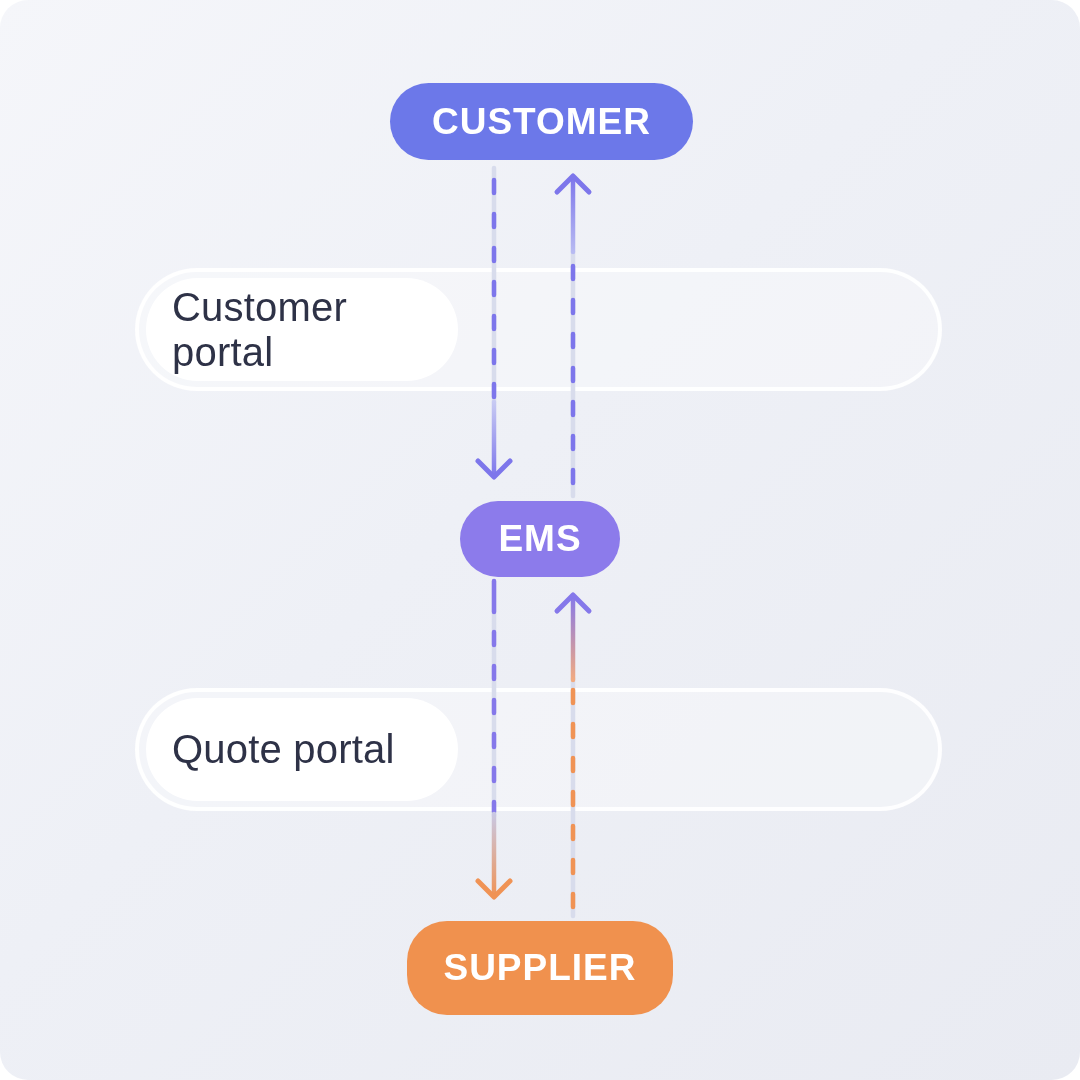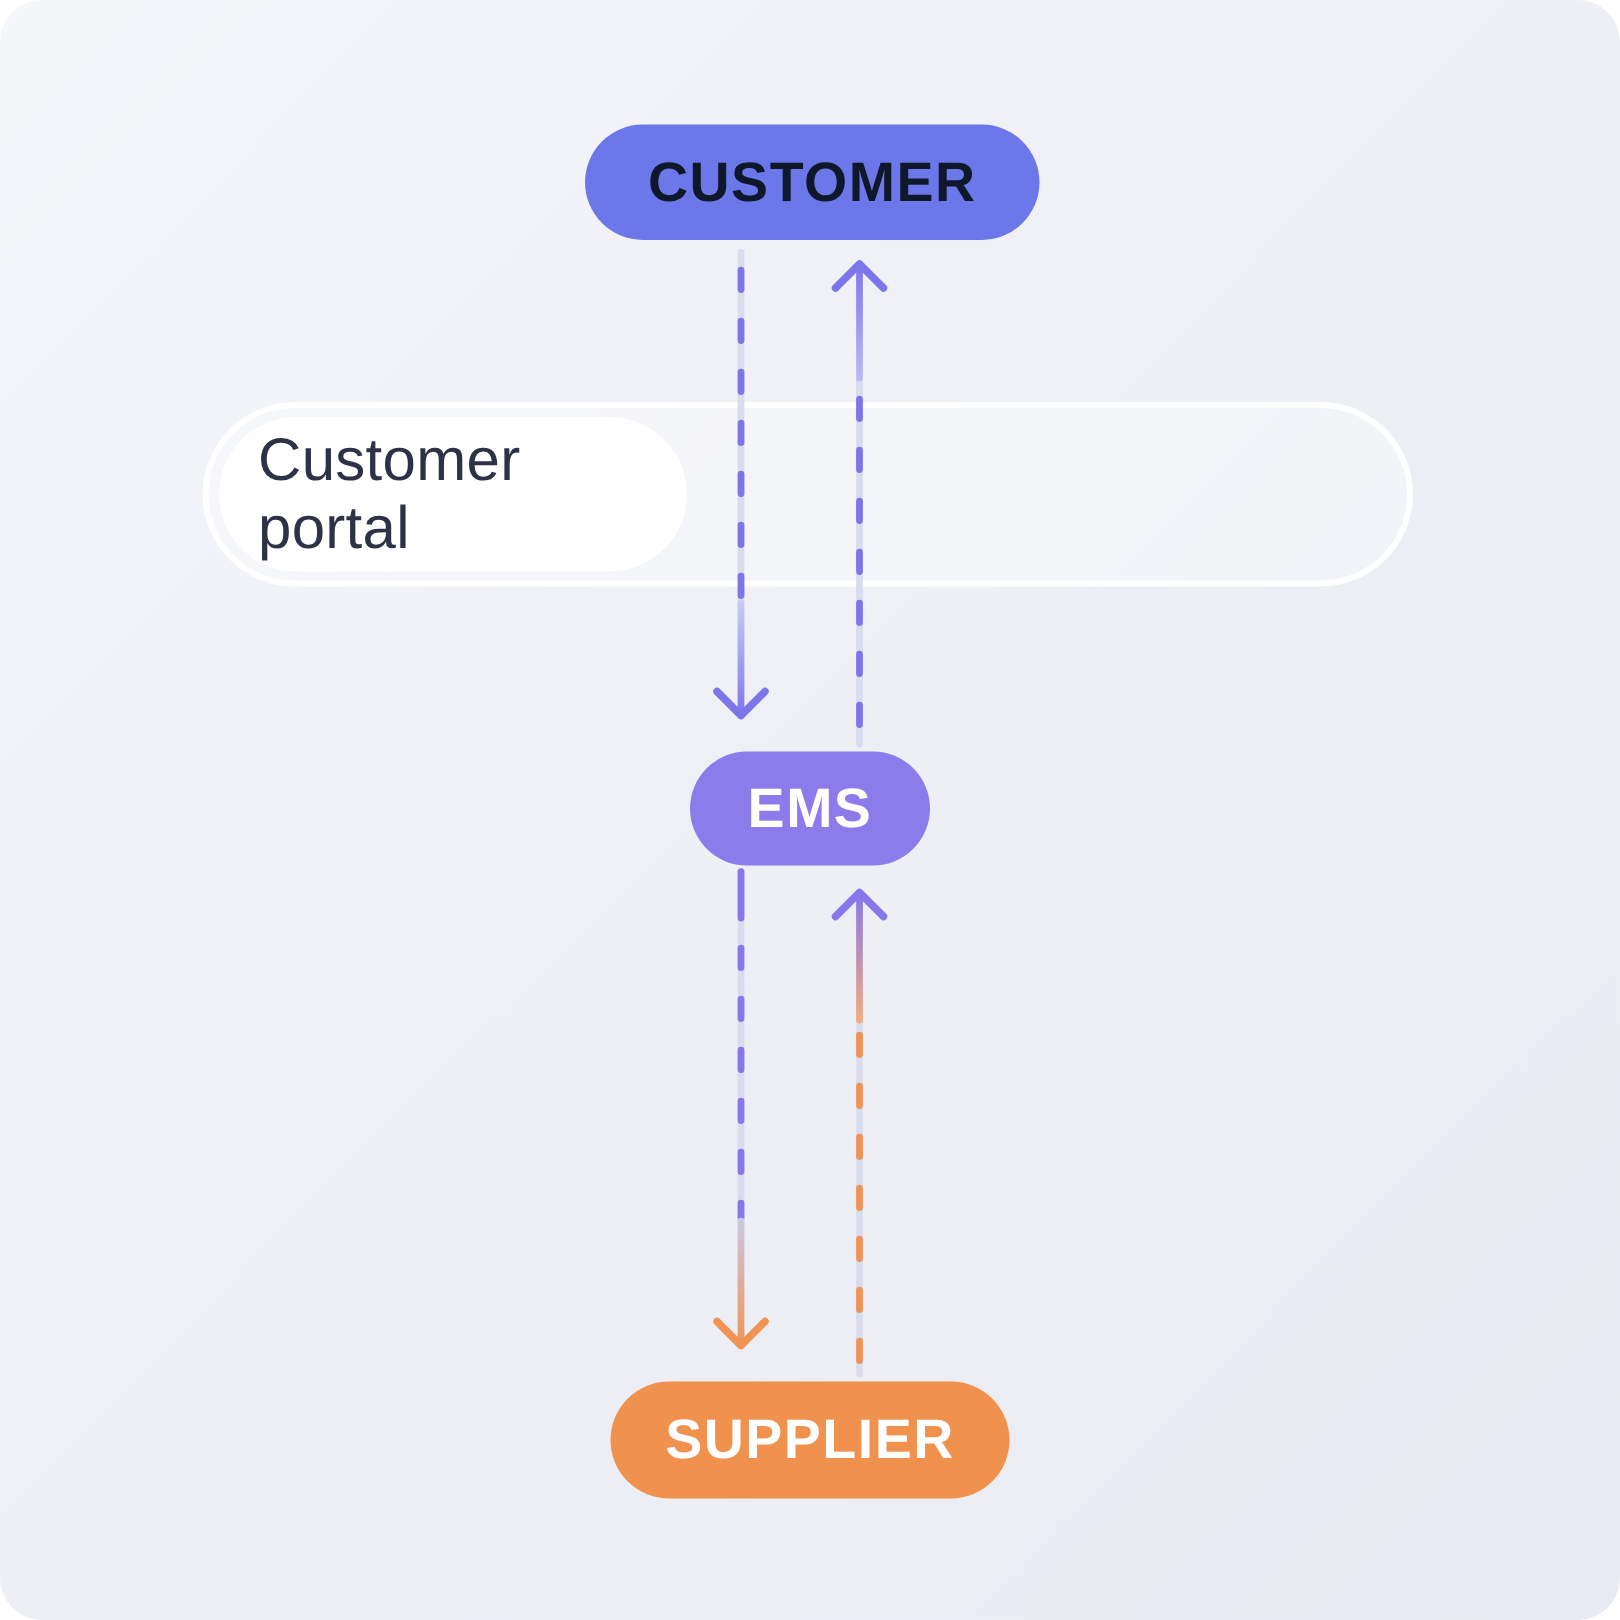--- a/index.html
+++ b/index.html
@@ -56,21 +56,21 @@
     justify-content: center;
   }
   .node span {
     font-weight: 700;
     font-size: 37px;
     letter-spacing: 1px;
     color: #ffffff;
   }
   .node.customer { left: 390px; top: 83px;  width: 303px; height: 77px; }
   .node.ems      { left: 460px; top: 501px; width: 160px; height: 76px; }
-  .node.supplier { left: 407px; top: 921px; width: 266px; height: 78px; }
+  .node.supplier { left: 407px; top: 921px; width: 266px; height: 94px; }
   
   svg.arrows {
     position: absolute;
     left: 0; top: 0;
     width: 1080px;
     height: 1080px;
     pointer-events: none;
   }
   svg .ln   { fill: none; stroke-width: 4.5; stroke-linecap: round; }
   svg .dash { fill: none; stroke-width: 4.5; stroke-linecap: round; stroke-dasharray: 13 21; }
@@ -80,20 +80,25 @@
 <body>
 
 <div class="canvas">
 
   <div class="band customer-portal">
     <div class="band-pill">
       <span style="color: rgb(46, 50, 71);">Customer portal</span>
     </div>
   </div>
 
+  <div class="band quote-portal">
+    <div class="band-pill">
+      <span style="color: rgb(46, 50, 71);">Quote portal</span>
+    </div>
+  </div>
 
   <svg class="arrows" viewBox="0 0 1080 1080">
     <defs>
       <linearGradient id="gradA" gradientUnits="userSpaceOnUse" x1="0" y1="400" x2="0" y2="477">
         <stop offset="0" stop-color="#C9CCF3"></stop>
         <stop offset="1" stop-color="#7D76EB"></stop>
       </linearGradient>
       <linearGradient id="gradB" gradientUnits="userSpaceOnUse" x1="0" y1="176" x2="0" y2="254">
         <stop offset="0" stop-color="#7D76EB"></stop>
         <stop offset="1" stop-color="#B9BCF2"></stop>
@@ -132,21 +137,21 @@
 
     <g>
       <line class="ln" x1="573" y1="678" x2="573" y2="916" stroke="#D8DCEC"></line>
       <line class="dash" x1="573" y1="690" x2="573" y2="914" stroke="#F09355"></line>
       <line class="ln" x1="573" y1="597" x2="573" y2="680" stroke="url(#gradD)"></line>
       <path class="head" d="M557 611 L573 595 L589 611" stroke="#8578EA"></path>
     </g>
   </svg>
 
   <div class="node customer" style="background-color: rgb(108, 120, 233);">
-    <span style="color: #0f172a;">CUSTOMER</span>
+    <span style="color: #ffffff;">CUSTOMER</span>
   </div>
 
   <div class="node ems" style="background-color: rgb(140, 123, 235);">
     <span style="color: rgb(255, 255, 255);">EMS</span>
   </div>
 
   <div class="node supplier" style="background-color: rgb(240, 145, 78);">
     <span style="color: rgb(255, 255, 255);">SUPPLIER</span>
   </div>
 

